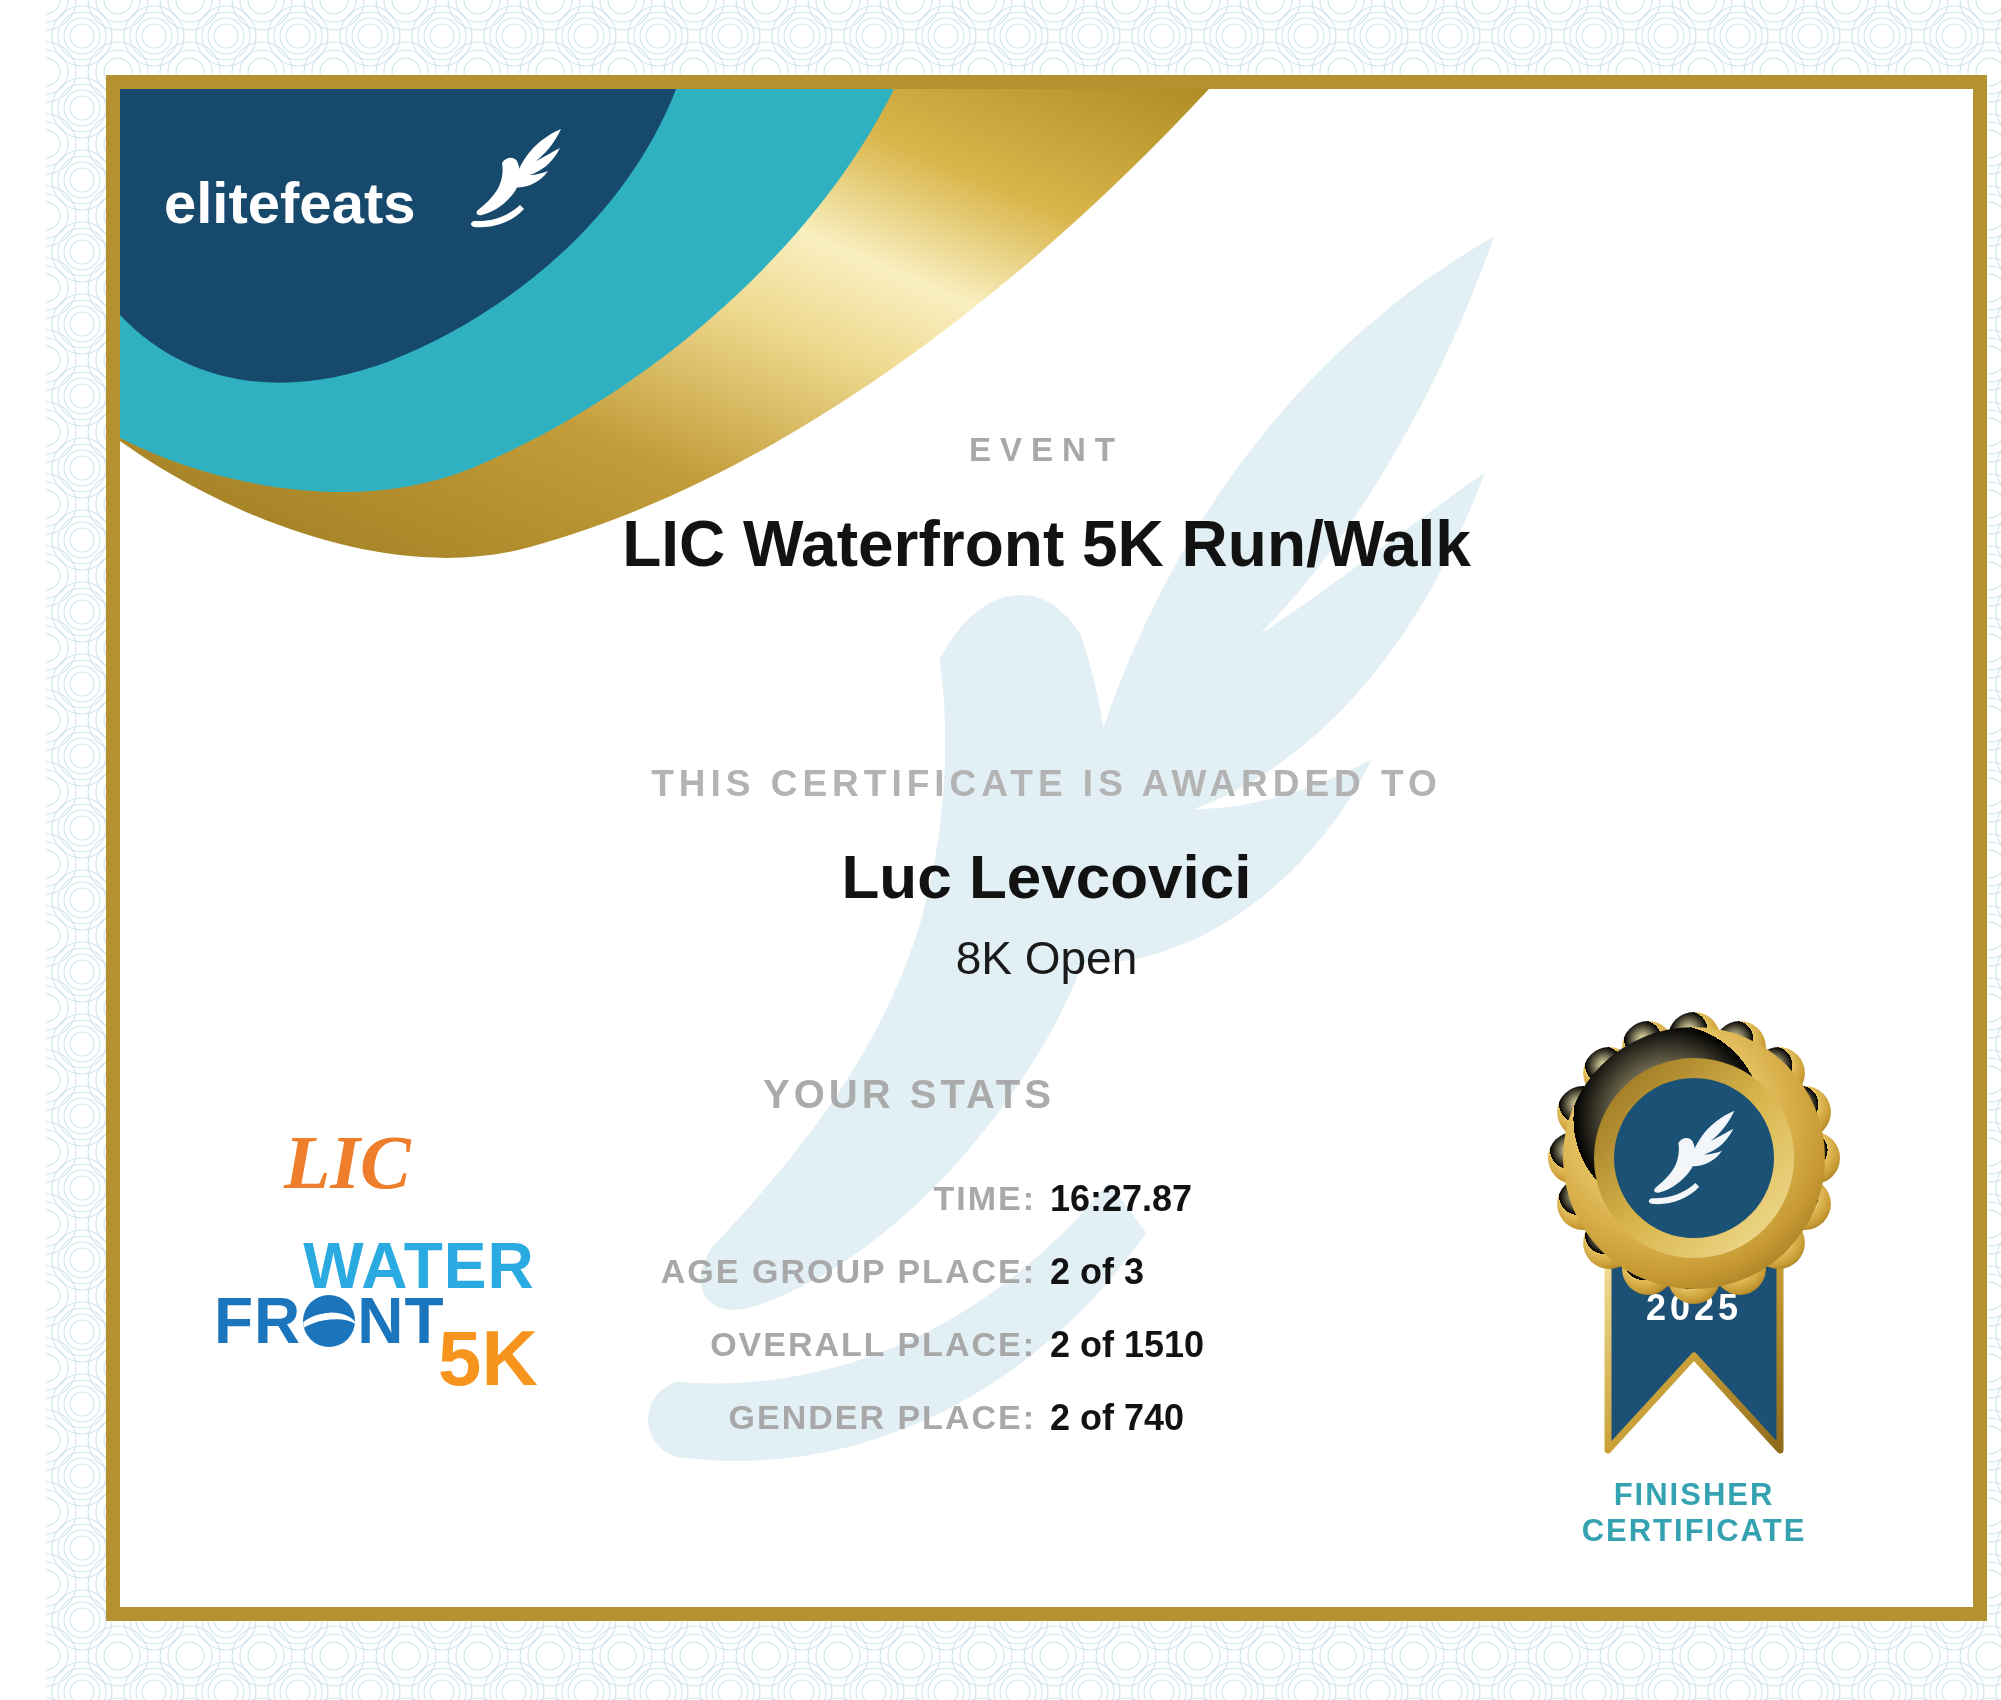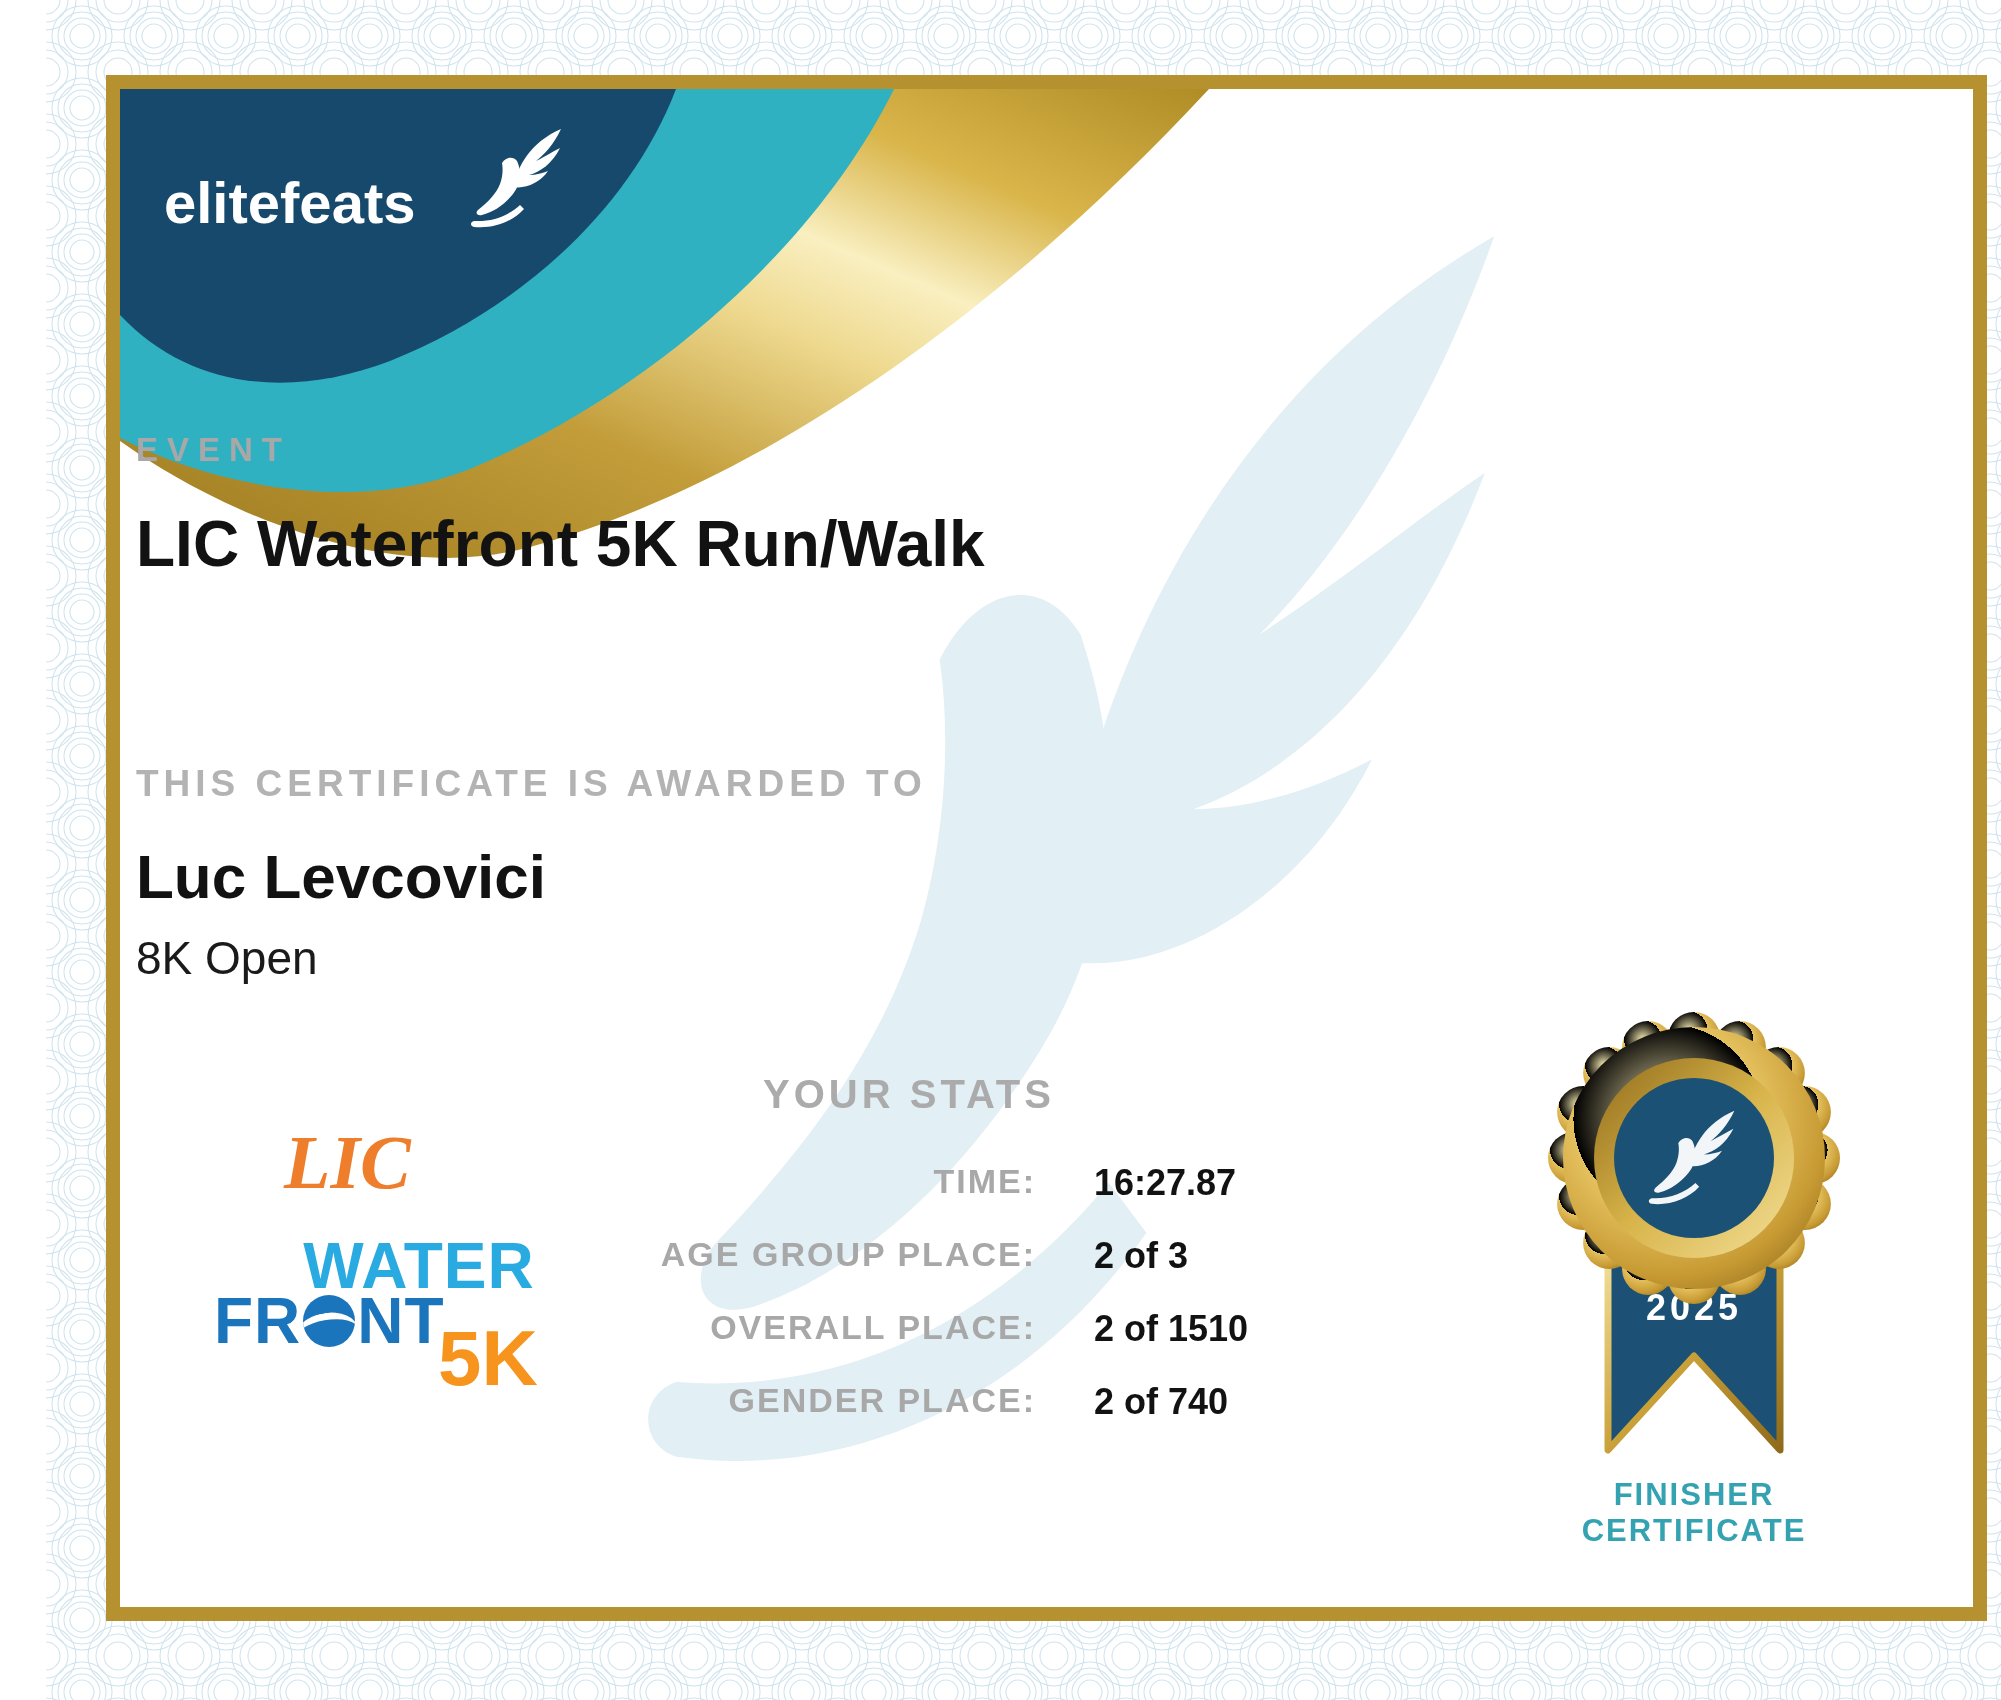--- a/index.html
+++ b/index.html
@@ -17,31 +17,31 @@
   .hdr-navy{fill:var(--navy,#17496d);}
 
   .watermark{position:absolute;left:500px;top:85px;}
   .watermark use{fill:var(--watermark,#e2eff5);}
 
   .brand{position:absolute;left:44px;top:62px;width:520px;height:190px;}
   .brand-text{position:absolute;left:0;top:18px;font-size:58px;font-weight:bold;color:#fff;letter-spacing:0px;}
   .brand-wing{position:absolute;left:304px;top:-28px;}
   .brand-wing use{fill:#ffffff;}
 
-  .center-col{position:absolute;left:0;width:100%;padding-left:16px;}
+  .center-col{position:absolute;left:0;width:100%;text-align:center;}
   .event-label{top:342px;font-size:33px;font-weight:bold;letter-spacing:9px;color:var(--grayText,#a8a8a8);}
   .event-name{top:418px;font-size:64px;font-weight:bold;color:var(--ink,#121212);}
   .award-intro{top:674px;font-size:37px;font-weight:bold;letter-spacing:5px;color:#b3b3b3;}
   .recipient{top:752px;font-size:62px;font-weight:bold;color:var(--ink,#121212);}
   .division{top:842px;font-size:46px;font-weight:normal;color:#1a1a1a;}
 
   .stats-heading{position:absolute;left:589px;top:983px;width:400px;text-align:center;
                  font-size:40px;font-weight:bold;letter-spacing:4px;color:#ababab;}
   .stats{position:absolute;left:150px;top:1073px;width:980px;}
-  .stat-row{display:flex;align-items:flex-start;height:73px;gap:44px;}
+  .stat-row{display:flex;align-items:center;height:73px;}
   .stat-label{width:766px;text-align:right;font-size:34px;font-weight:bold;letter-spacing:2px;
               color:var(--grayText,#a8a8a8);}
   .stat-value{margin-left:14px;font-size:36px;font-weight:bold;color:var(--ink,#121212);}
 
   .evlogo-lic{position:absolute;left:164px;top:1030px;width:200px;
               font-family:"Liberation Serif", serif;font-style:italic;font-weight:bold;
               font-size:76px;color:var(--licOrange,#ee7e2c);}
   .evlogo-water{position:absolute;left:179px;top:1140px;width:240px;text-align:center;
                 font-size:64px;font-weight:bold;letter-spacing:1px;color:var(--waterBlue,#29abe2);}
   .evlogo-front{position:absolute;left:94px;top:1200px;height:64px;display:flex;align-items:center;

